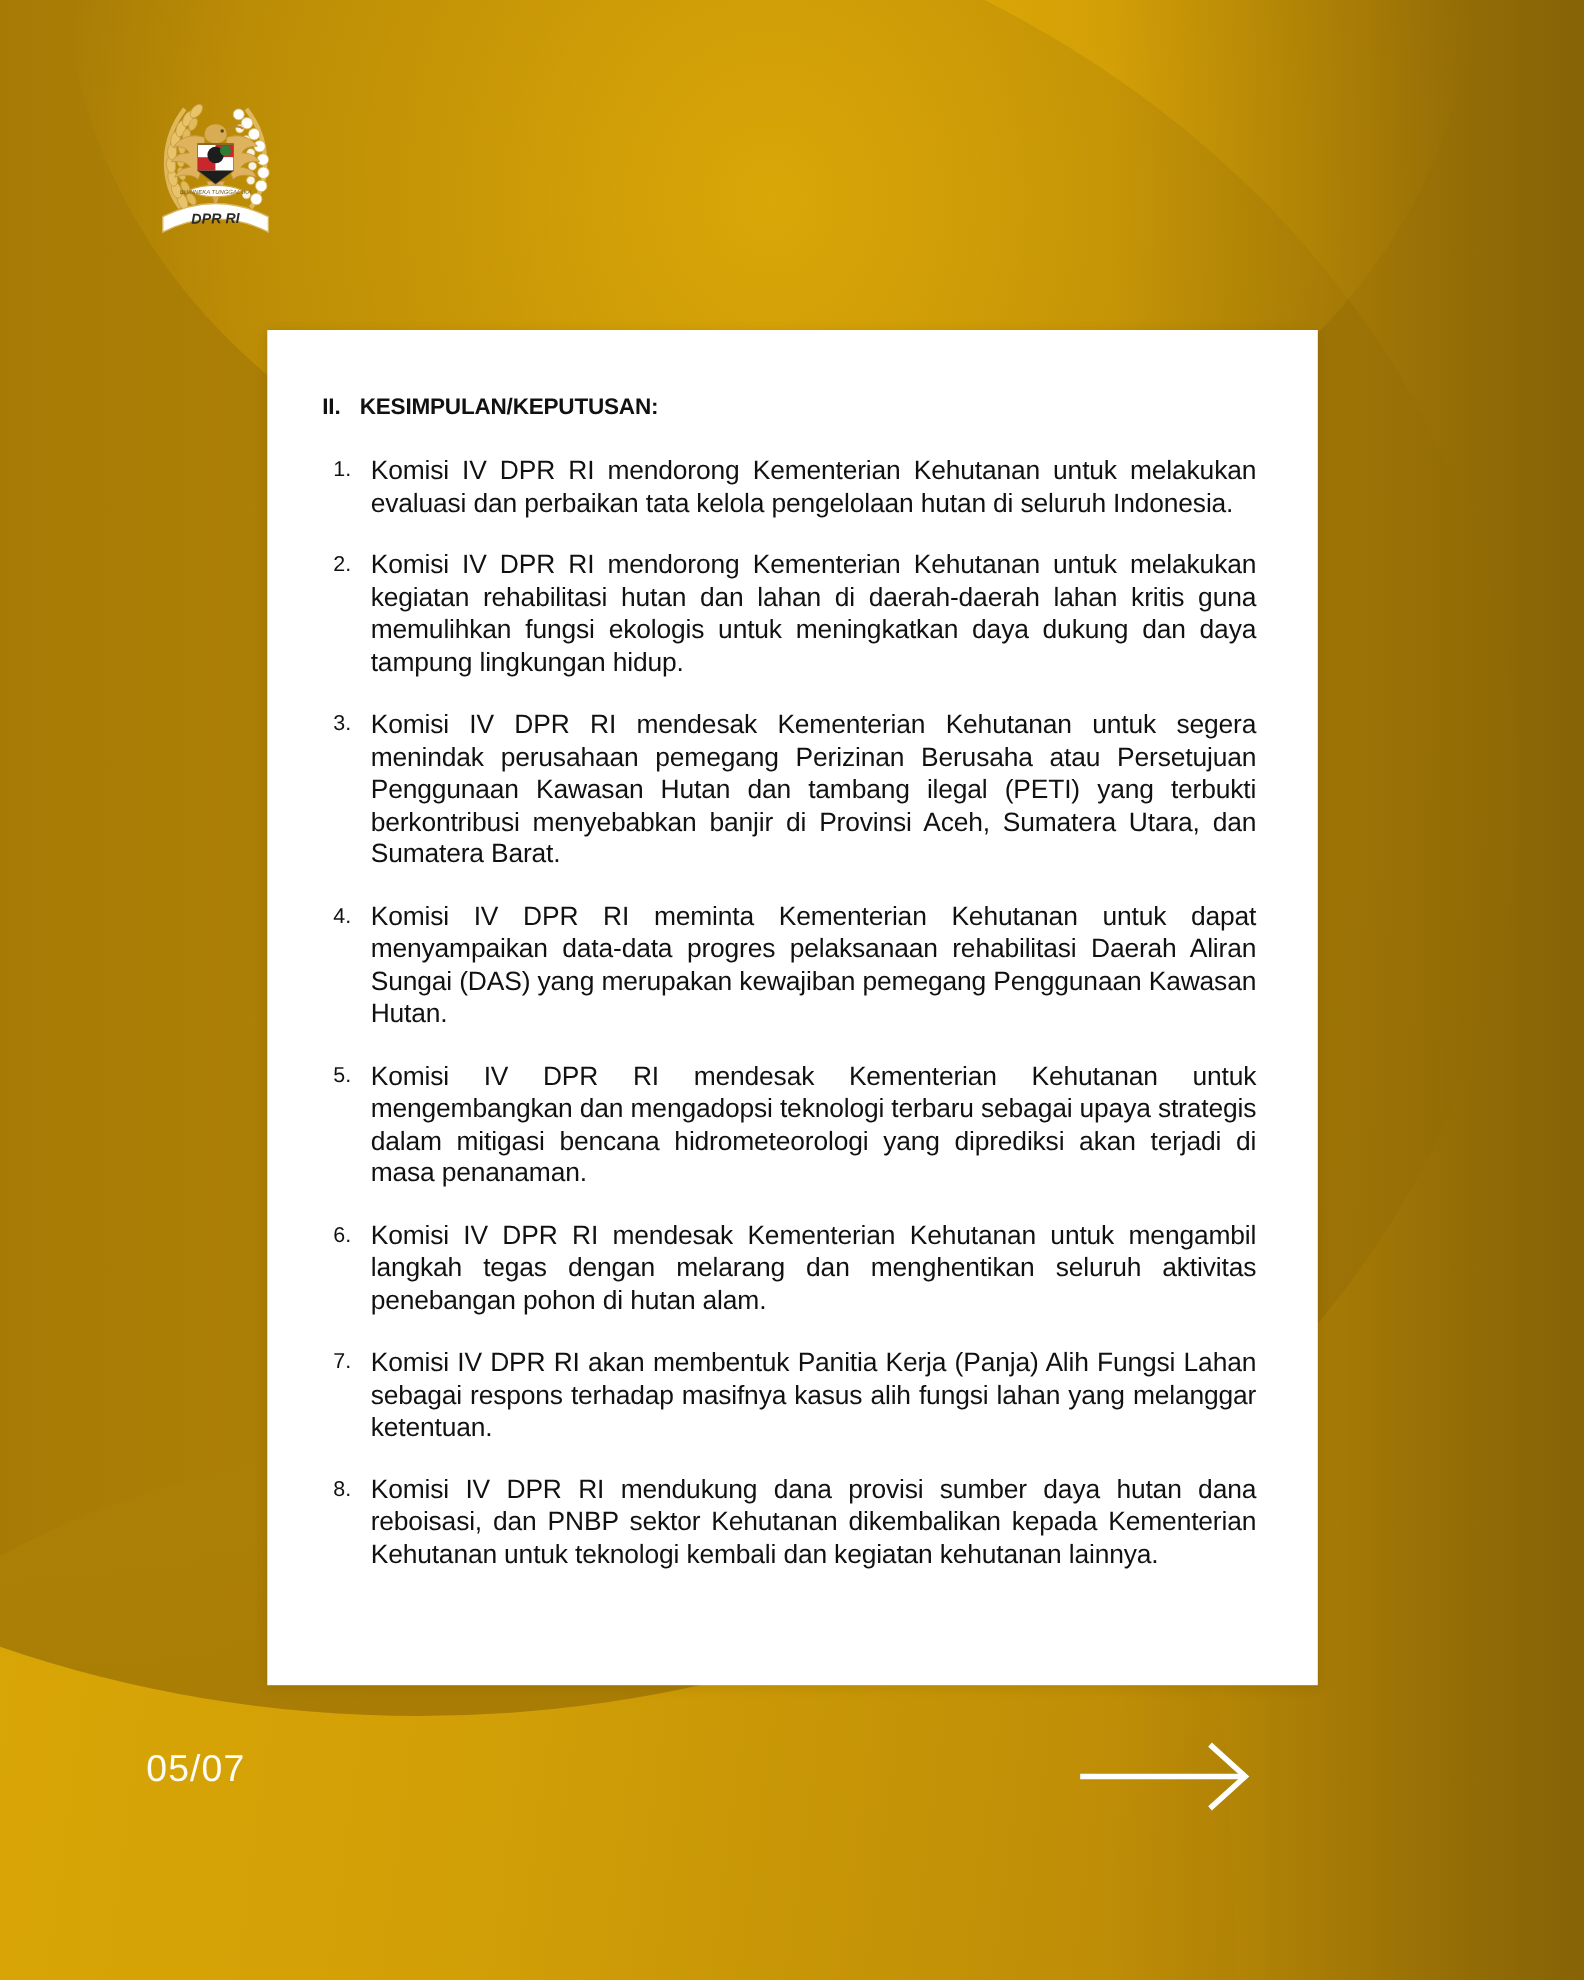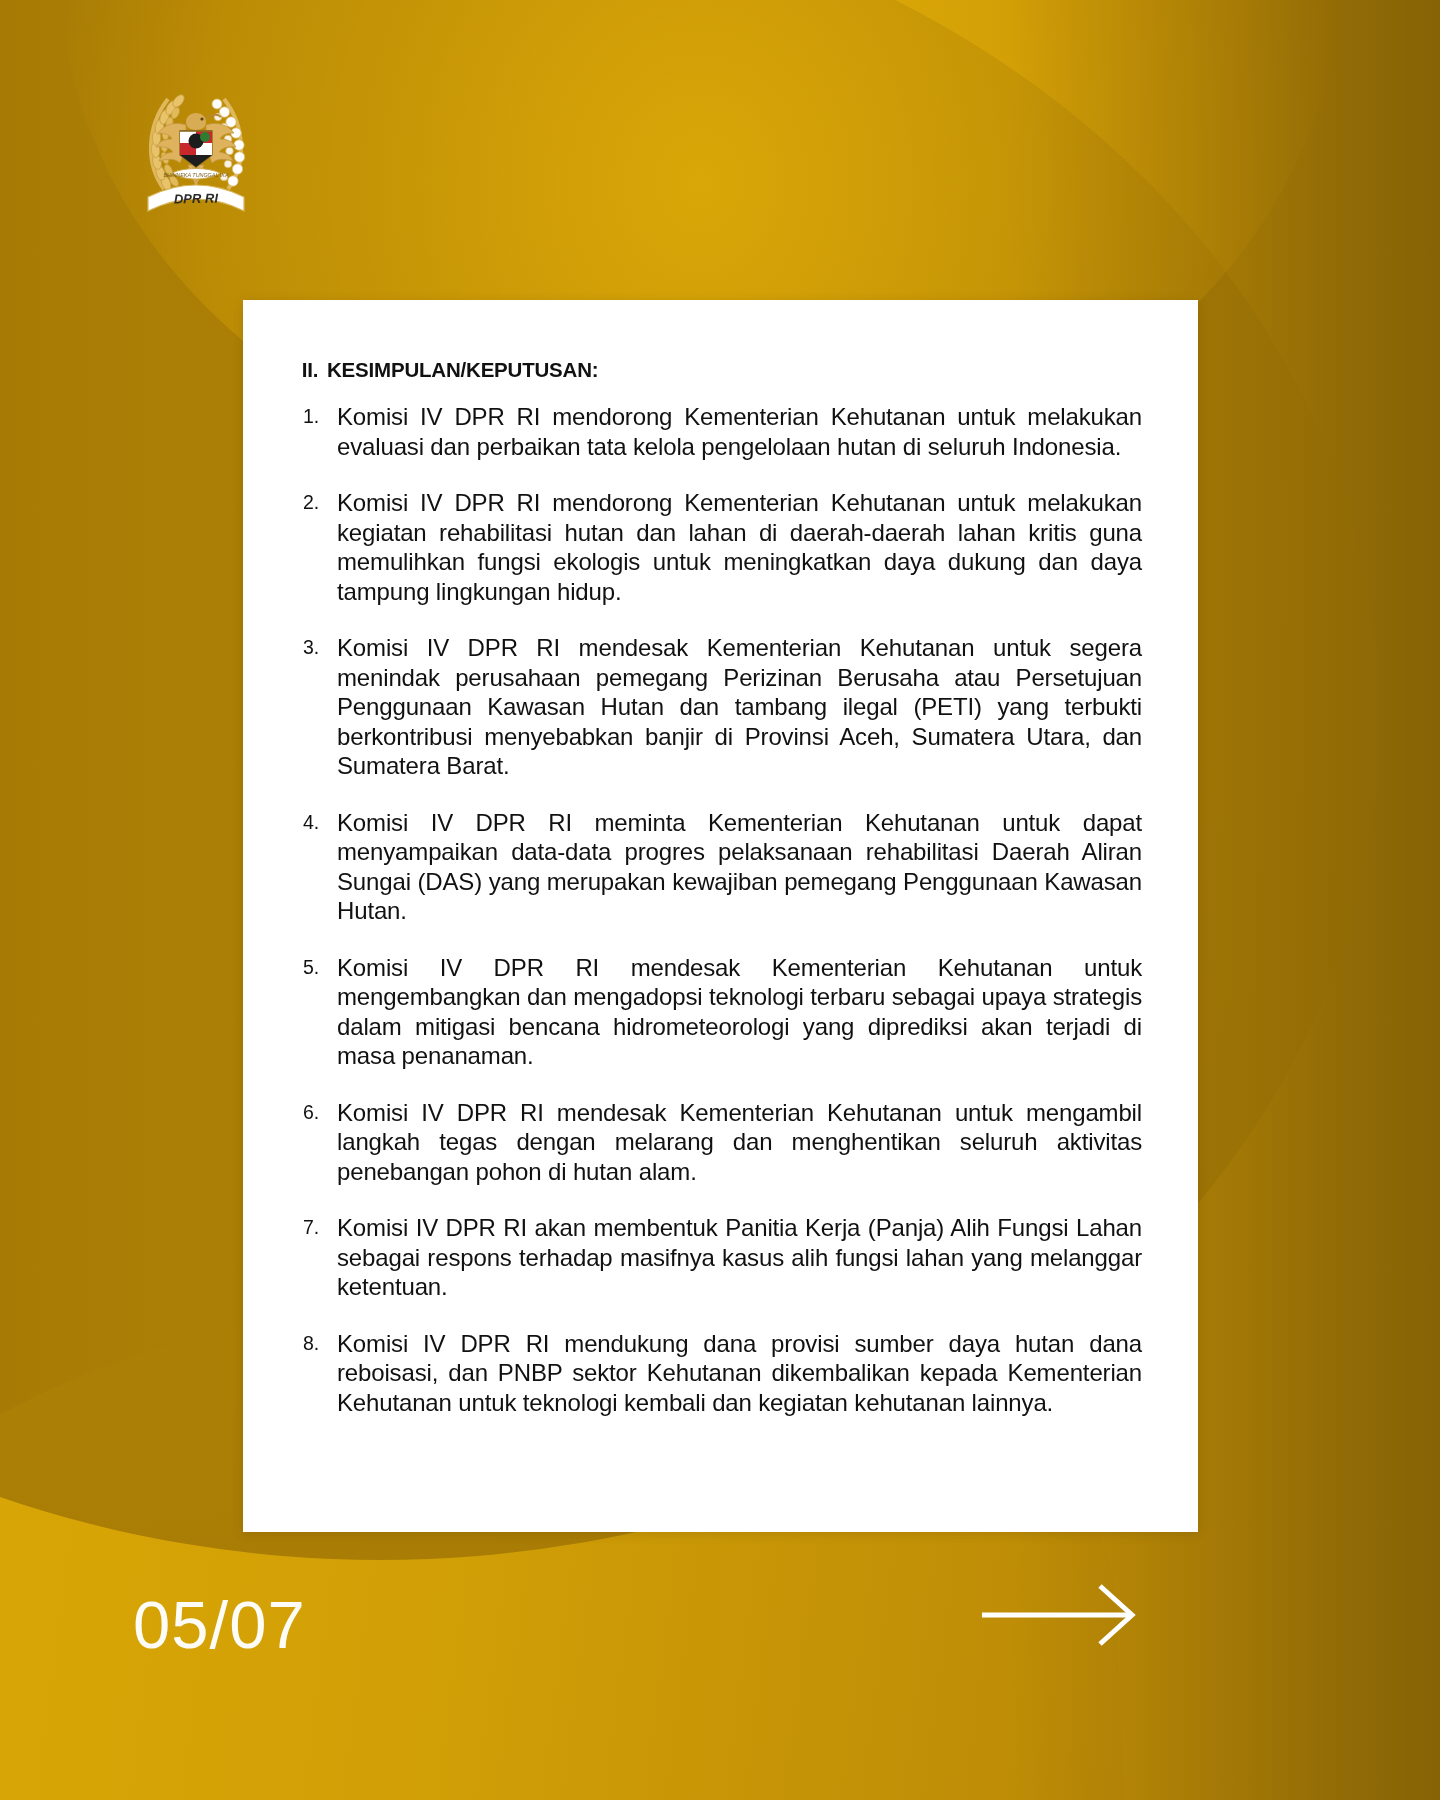--- a/index.html
+++ b/index.html
@@ -104,22 +104,21 @@
     padding: 58px 56px 40px 50px;
   }
 
   .doc-heading {
     display: flex;
     align-items: baseline;
     font-size: 20.5px;
     font-weight: bold;
     color: #111;
     letter-spacing: -0.2px;
-    margin-bottom: 20px;
-    text-align: center;
+    margin-bottom: 31px;
   }
   .doc-heading .num {
     width: 34px;
     flex: 0 0 34px;
   }
 
   ol.clause-list {
     list-style: none;
     margin: 0;
     padding: 0;
@@ -151,21 +150,21 @@
     text-justify: inter-word;
     letter-spacing: -0.15px;
     hyphens: none;
   }
 
   
   .page-counter {
     position: absolute;
     left: 133px;
     top: 1591px;
-    font-size: 67px;
+    font-size: 34px;
     font-weight: 300;
     color: #ffffff;
     letter-spacing: 1px;
     line-height: 1;
     opacity: 0.97;
   }
 
   .next-arrow {
     position: absolute;
     left: 980px;

